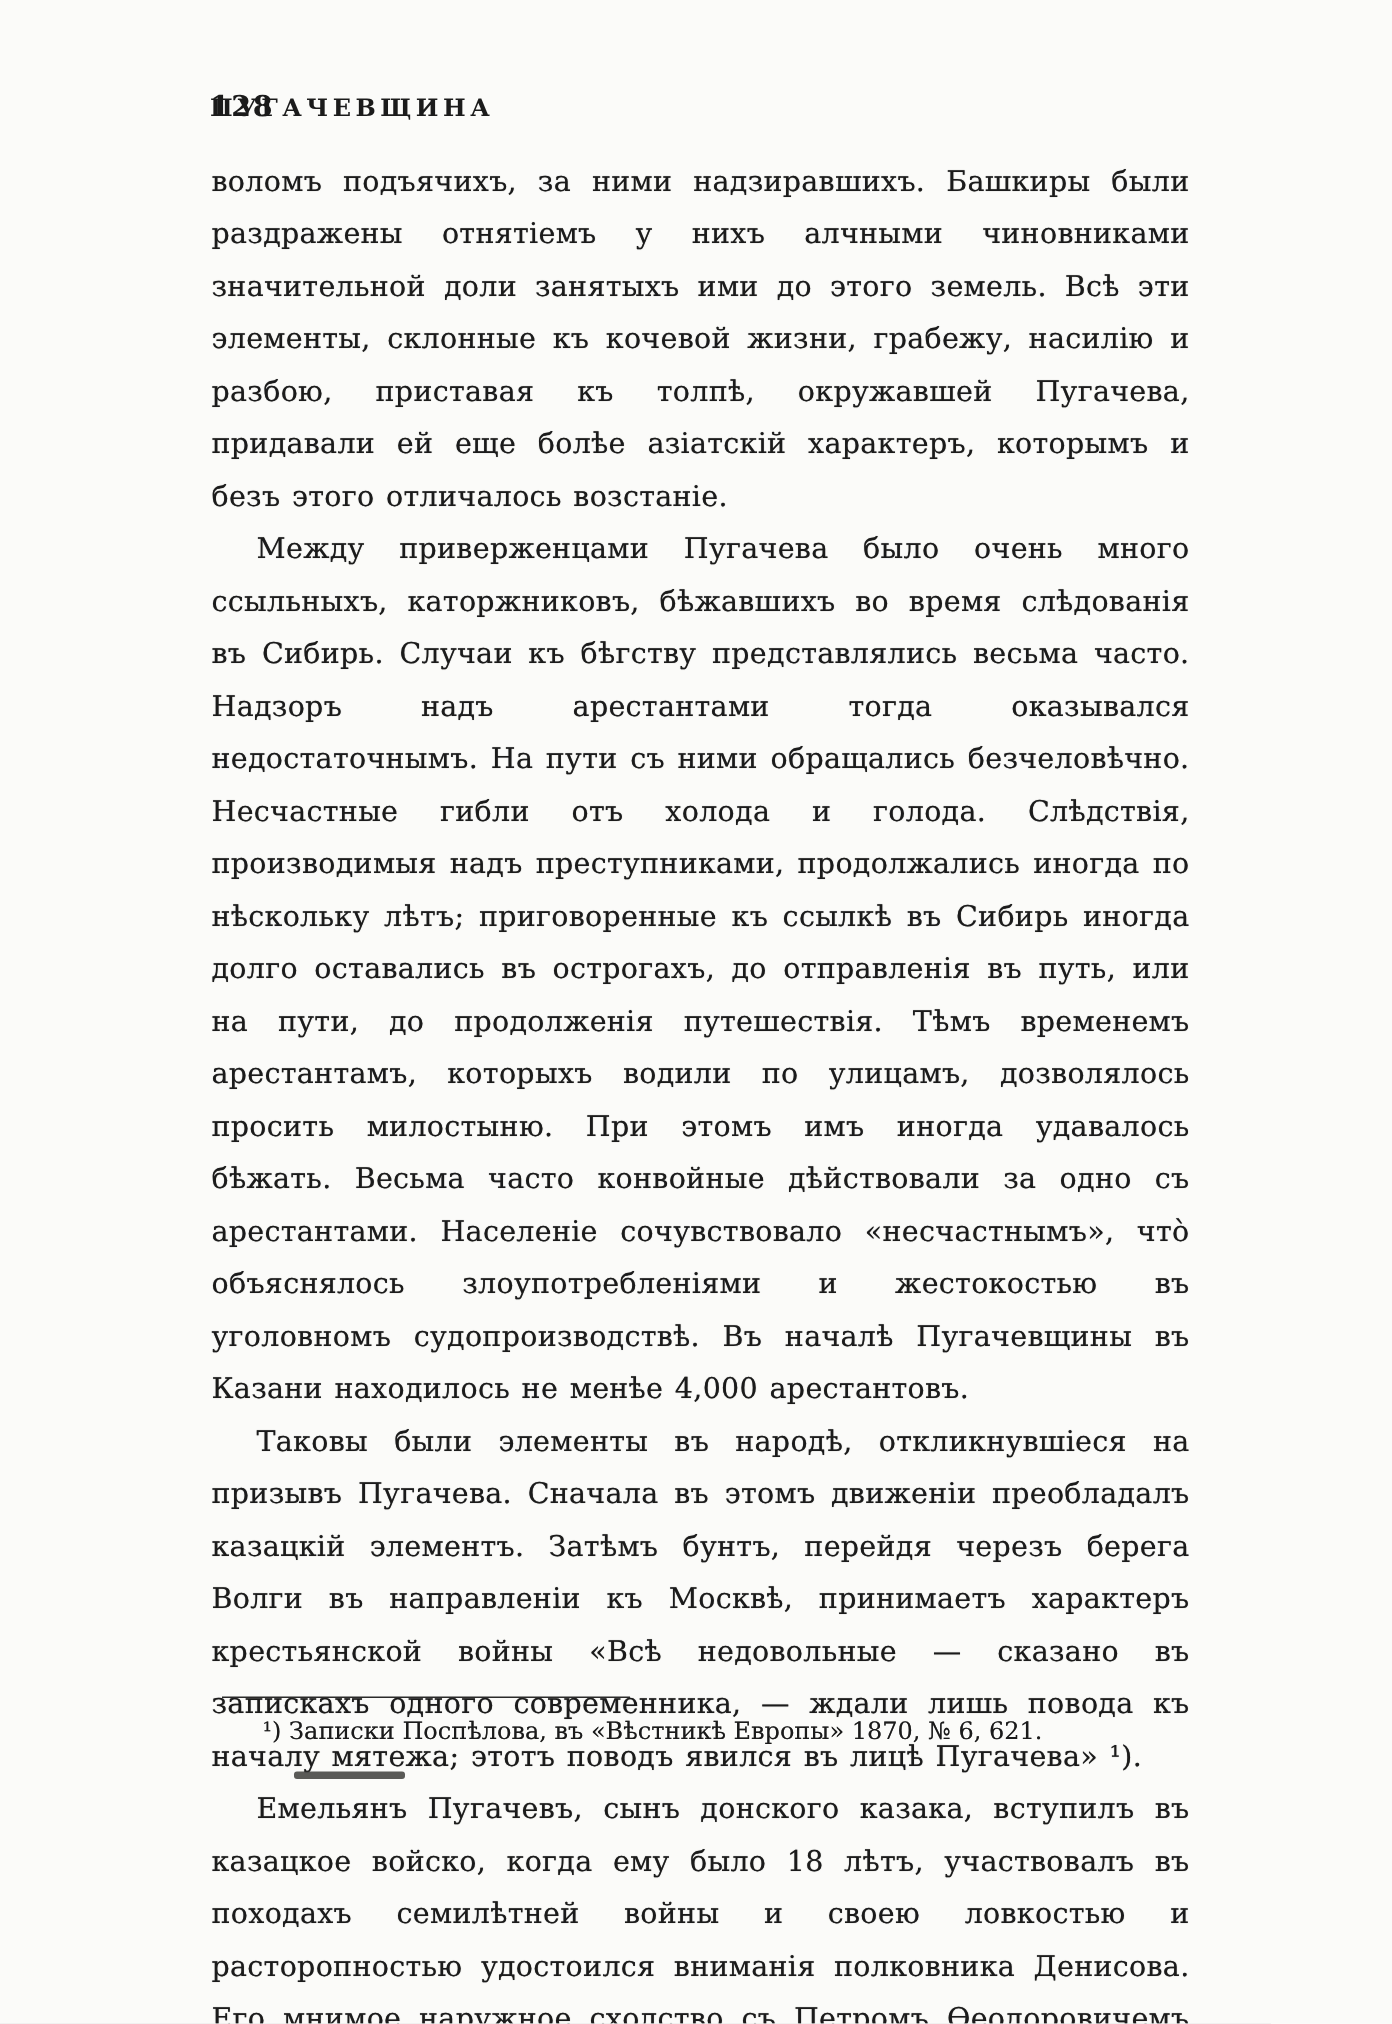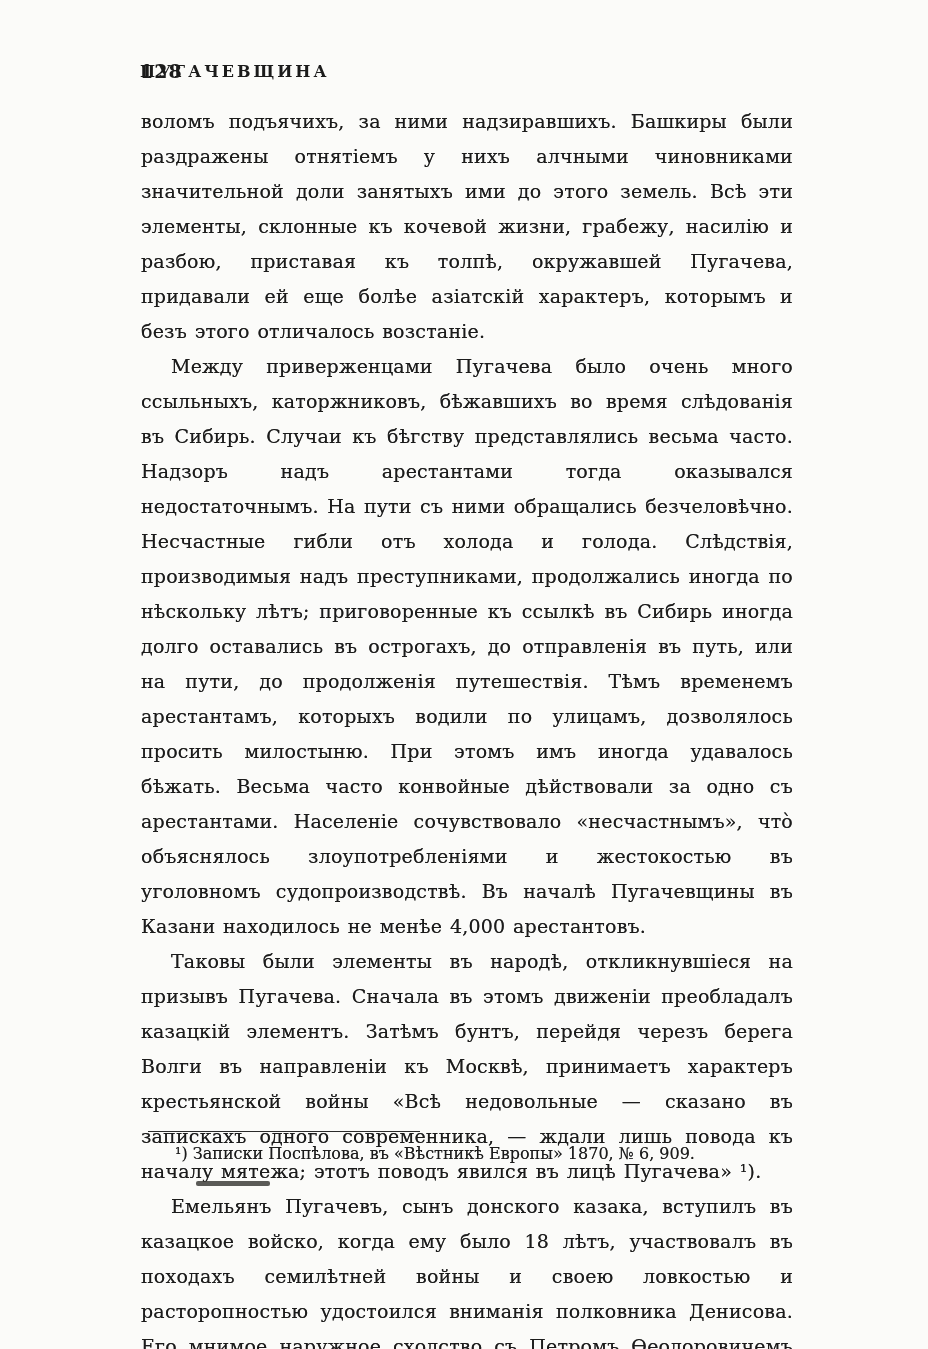--- a/index.html
+++ b/index.html
@@ -103,17 +103,17 @@
 
   <div class="body-text">
     <p class="no-indent">воломъ подъячихъ, за ними надзиравшихъ. Башкиры были раздражены отнятіемъ у нихъ алчными чиновниками значительной доли занятыхъ ими до этого земель. Всѣ эти элементы, склонные къ кочевой жизни, грабежу, насилію и разбою, приставая къ толпѣ, окружавшей Пугачева, придавали ей еще болѣе азіатскій характеръ, которымъ и безъ этого отличалось возстаніе.</p>
     <p>Между приверженцами Пугачева было очень много ссыльныхъ, каторжниковъ, бѣжавшихъ во время слѣдованія въ Сибирь. Случаи къ бѣгству представлялись весьма часто. Надзоръ надъ арестантами тогда оказывался недостаточнымъ. На пути съ ними обращались безчеловѣчно. Несчастные гибли отъ холода и голода. Слѣдствія, производимыя надъ преступниками, продолжались иногда по нѣскольку лѣтъ; приговоренные къ ссылкѣ въ Сибирь иногда долго оставались въ острогахъ, до отправленія въ путь, или на пути, до продолженія путешествія. Тѣмъ временемъ арестантамъ, которыхъ водили по улицамъ, дозволялось просить милостыню. При этомъ имъ иногда удавалось бѣжать. Весьма часто конвойные дѣйствовали за одно съ арестантами. Населеніе сочувствовало «несчастнымъ», чтò объяснялось злоупотребленіями и жестокостью въ уголовномъ судопроизводствѣ. Въ началѣ Пугачевщины въ Казани находилось не менѣе 4,000 арестантовъ.</p>
     <p>Таковы были элементы въ народѣ, откликнувшіеся на призывъ Пугачева. Сначала въ этомъ движеніи преобладалъ казацкій элементъ. Затѣмъ бунтъ, перейдя черезъ берега Волги въ направленіи къ Москвѣ, принимаетъ характеръ крестьянской войны «Всѣ недовольные — сказано въ запискахъ одного современника, — ждали лишь повода къ началу мятежа; этотъ поводъ явился въ лицѣ Пугачева» ¹).</p>
     <p>Емельянъ Пугачевъ, сынъ донского казака, вступилъ въ казацкое войско, когда ему было 18 лѣтъ, участвовалъ въ походахъ семилѣтней войны и своею ловкостью и расторопностью удостоился вниманія полковника Денисова. Его мнимое наружное сходство съ Петромъ Ѳеодоровичемъ оказывается баснею позднѣйшаго времени. Не было и слѣдовъ такого сходства, судя по сохранившимся портретамъ Пугачева. Къ тому же, современники, знавшіе и Петра, и Пугачева, рѣшительно отрицали такое сходство. Уже довольно рано между Пугачевымъ и его начальствомъ начали происходить столкновенія; неоднократно онъ подвергался тѣлеснымъ наказаніямъ. Послѣ участія въ турецкой войнѣ, онъ,</p>
   </div>
 
   <div class="footnote-rule"></div>
 
-  <p class="footnote">¹) Записки Поспѣлова, въ «Вѣстникѣ Европы» 1870, № 6, 909.</p>
+  <p class="footnote">¹) Записки Поспѣлова, въ «Вѣстникѣ Европы» 1870, № 6, 621.</p>
 
   <div class="scan-smudge"></div>
 
 </div>
 
 </body></html>

